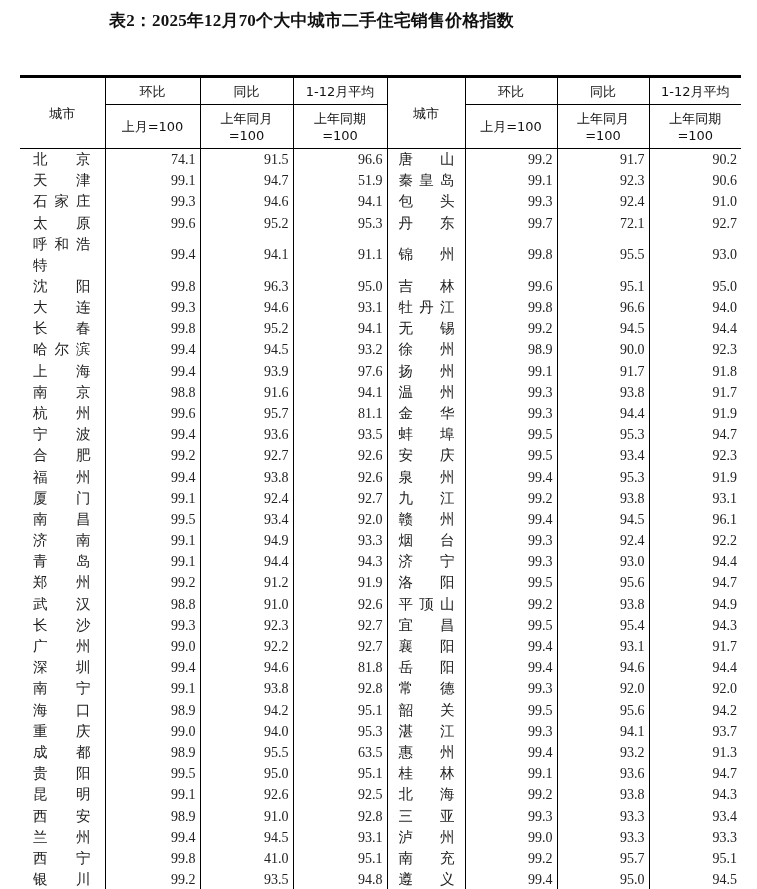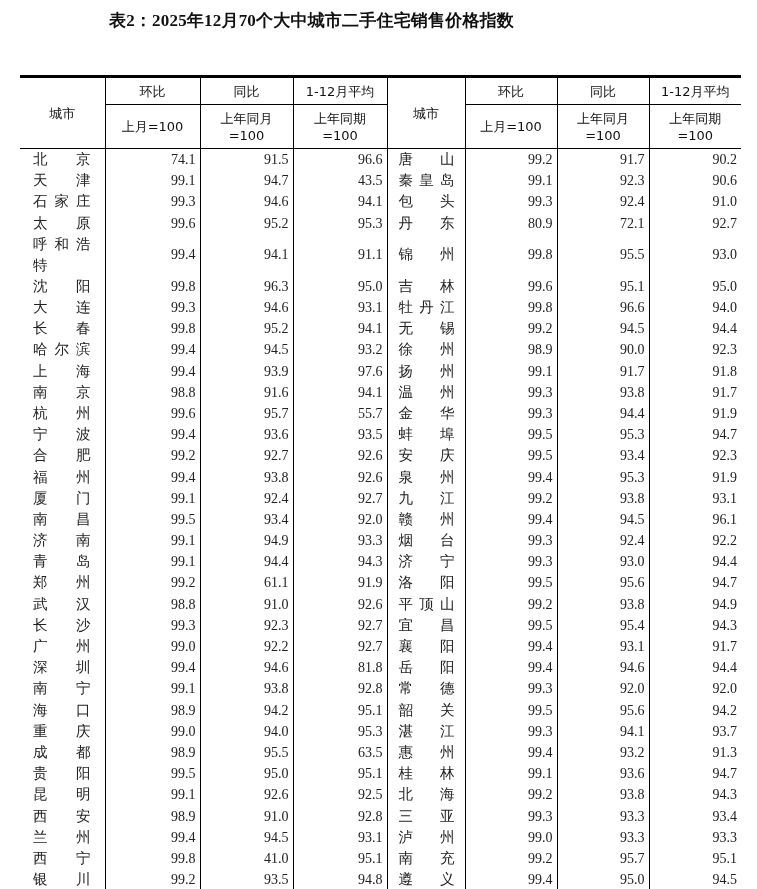--- a/index.html
+++ b/index.html
@@ -105,21 +105,21 @@
       </tr>
       <tr>
         <td class="city">
           <span style="display: flex; justify-content: space-between;">
             <span>天</span>
             <span>津</span>
           </span>
         </td>
         <td class="num">99.1</td>
         <td class="num">94.7</td>
-        <td class="num">43.5</td>
+        <td class="num">51.9</td>
         <td class="city r">
           <span style="display: flex; justify-content: space-between;">
             <span>秦</span>
             <span>皇</span>
             <span>岛</span>
           </span>
         </td>
         <td class="num">99.1</td>
         <td class="num">92.3</td>
         <td class="num">90.6</td>
@@ -154,21 +154,21 @@
         </td>
         <td class="num">99.6</td>
         <td class="num">95.2</td>
         <td class="num">95.3</td>
         <td class="city r">
           <span style="display: flex; justify-content: space-between;">
             <span>丹</span>
             <span>东</span>
           </span>
         </td>
-        <td class="num">80.9</td>
+        <td class="num">99.7</td>
         <td class="num">72.1</td>
         <td class="num">92.7</td>
       </tr>
       <tr>
         <td class="city">呼和浩特</td>
         <td class="num">99.4</td>
         <td class="num">94.1</td>
         <td class="num">91.1</td>
         <td class="city r">
           <span style="display: flex; justify-content: space-between;">
@@ -304,21 +304,21 @@
       </tr>
       <tr>
         <td class="city">
           <span style="display: flex; justify-content: space-between;">
             <span>杭</span>
             <span>州</span>
           </span>
         </td>
         <td class="num">99.6</td>
         <td class="num">95.7</td>
-        <td class="num">55.7</td>
+        <td class="num">81.1</td>
         <td class="city r">
           <span style="display: flex; justify-content: space-between;">
             <span>金</span>
             <span>华</span>
           </span>
         </td>
         <td class="num">99.3</td>
         <td class="num">94.4</td>
         <td class="num">91.9</td>
       </tr>
@@ -463,21 +463,21 @@
         <td class="num">94.4</td>
       </tr>
       <tr>
         <td class="city">
           <span style="display: flex; justify-content: space-between;">
             <span>郑</span>
             <span>州</span>
           </span>
         </td>
         <td class="num">99.2</td>
-        <td class="num">61.1</td>
+        <td class="num">91.2</td>
         <td class="num">91.9</td>
         <td class="city r">
           <span style="display: flex; justify-content: space-between;">
             <span>洛</span>
             <span>阳</span>
           </span>
         </td>
         <td class="num">99.5</td>
         <td class="num">95.6</td>
         <td class="num">94.7</td>

